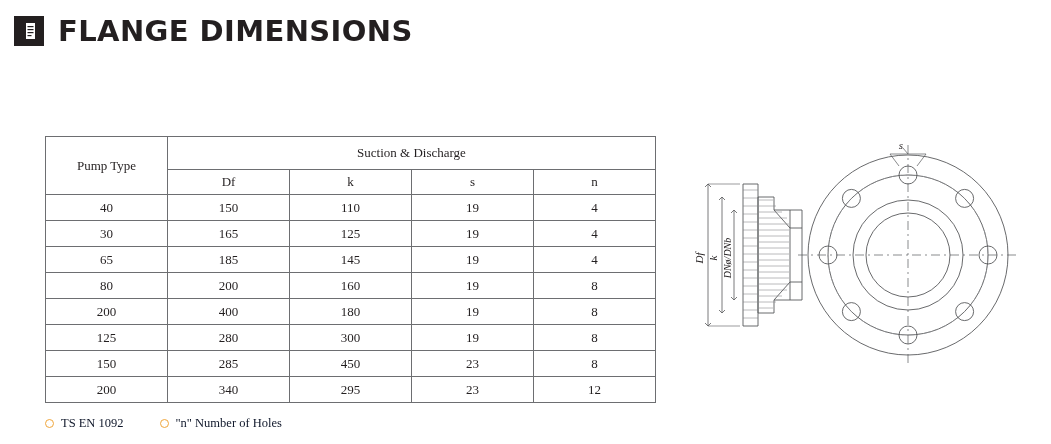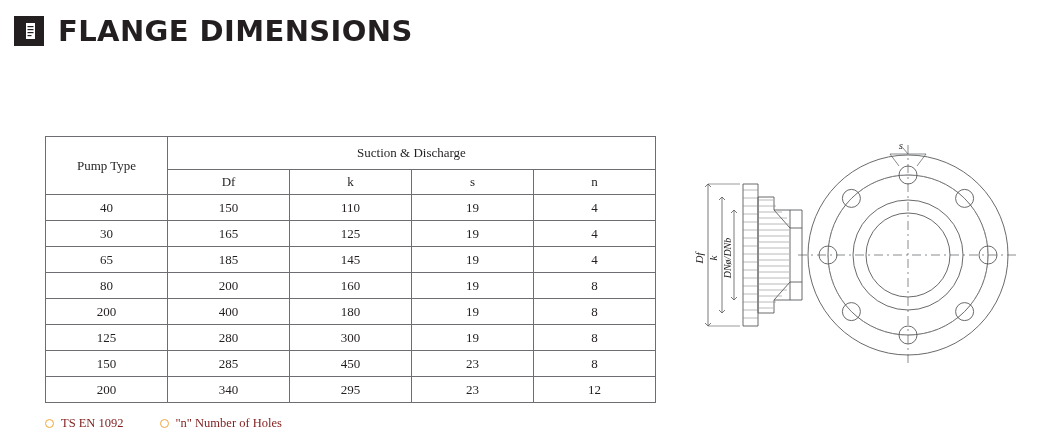--- a/index.html
+++ b/index.html
@@ -97,21 +97,21 @@
     top: 416px;
     display: flex;
     align-items: center;
     gap: 36px;
   }
   .legend-item {
     display: flex;
     align-items: center;
     gap: 7px;
     font-size: 12.5px;
-    color: #7f1d1d;
+    color: #0f172a;
     font-family: "Liberation Serif", serif;
   }
   .legend-dot {
     width: 9px;
     height: 9px;
     border-radius: 50%;
     border: 1.4px solid #f0a63c;
     background: #ffffff;
     flex: none;
   }

